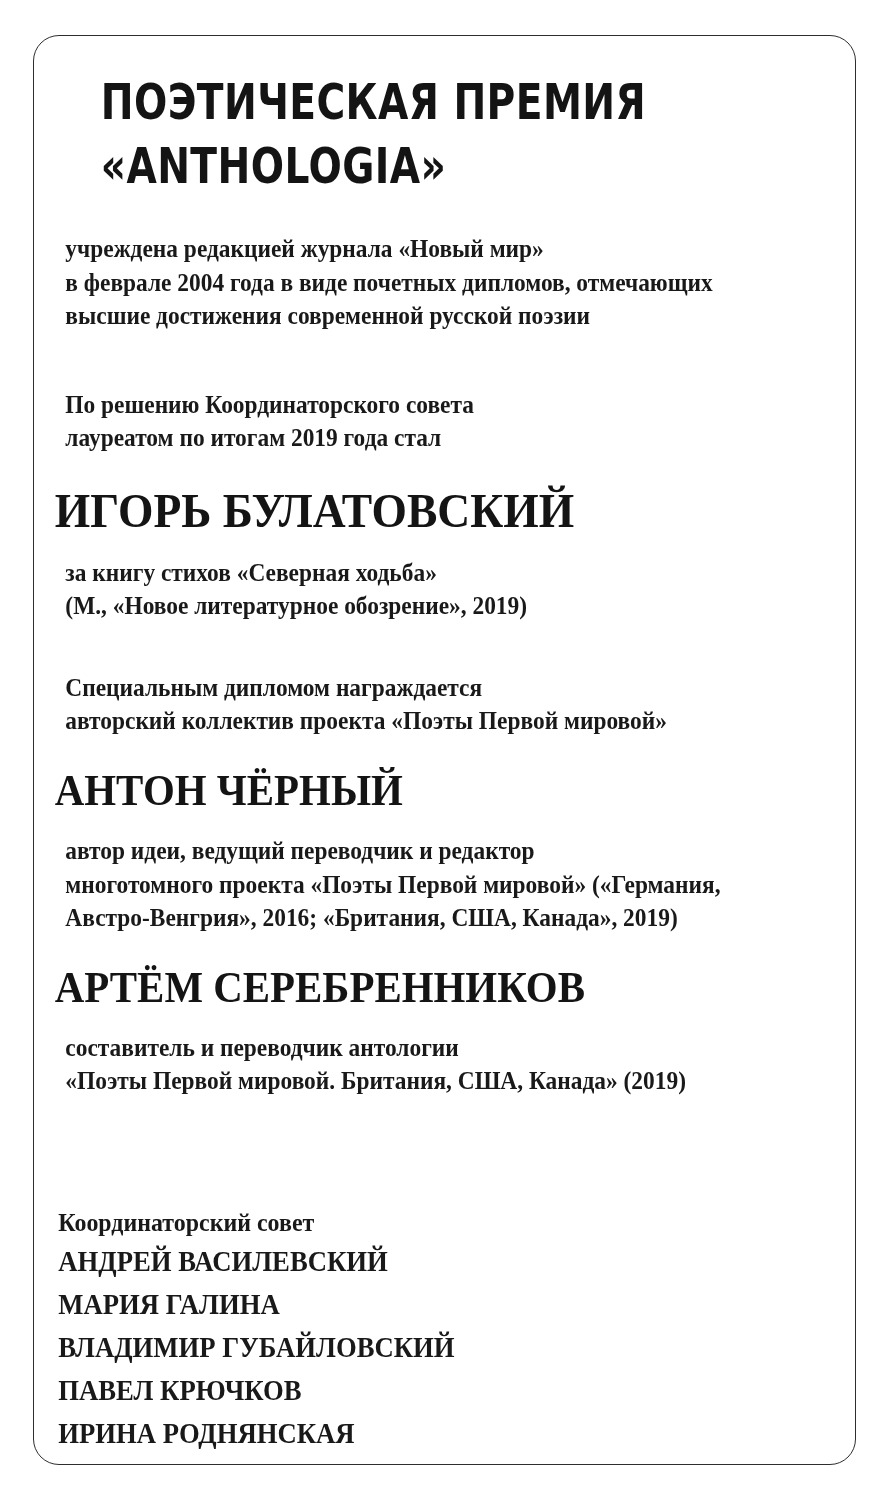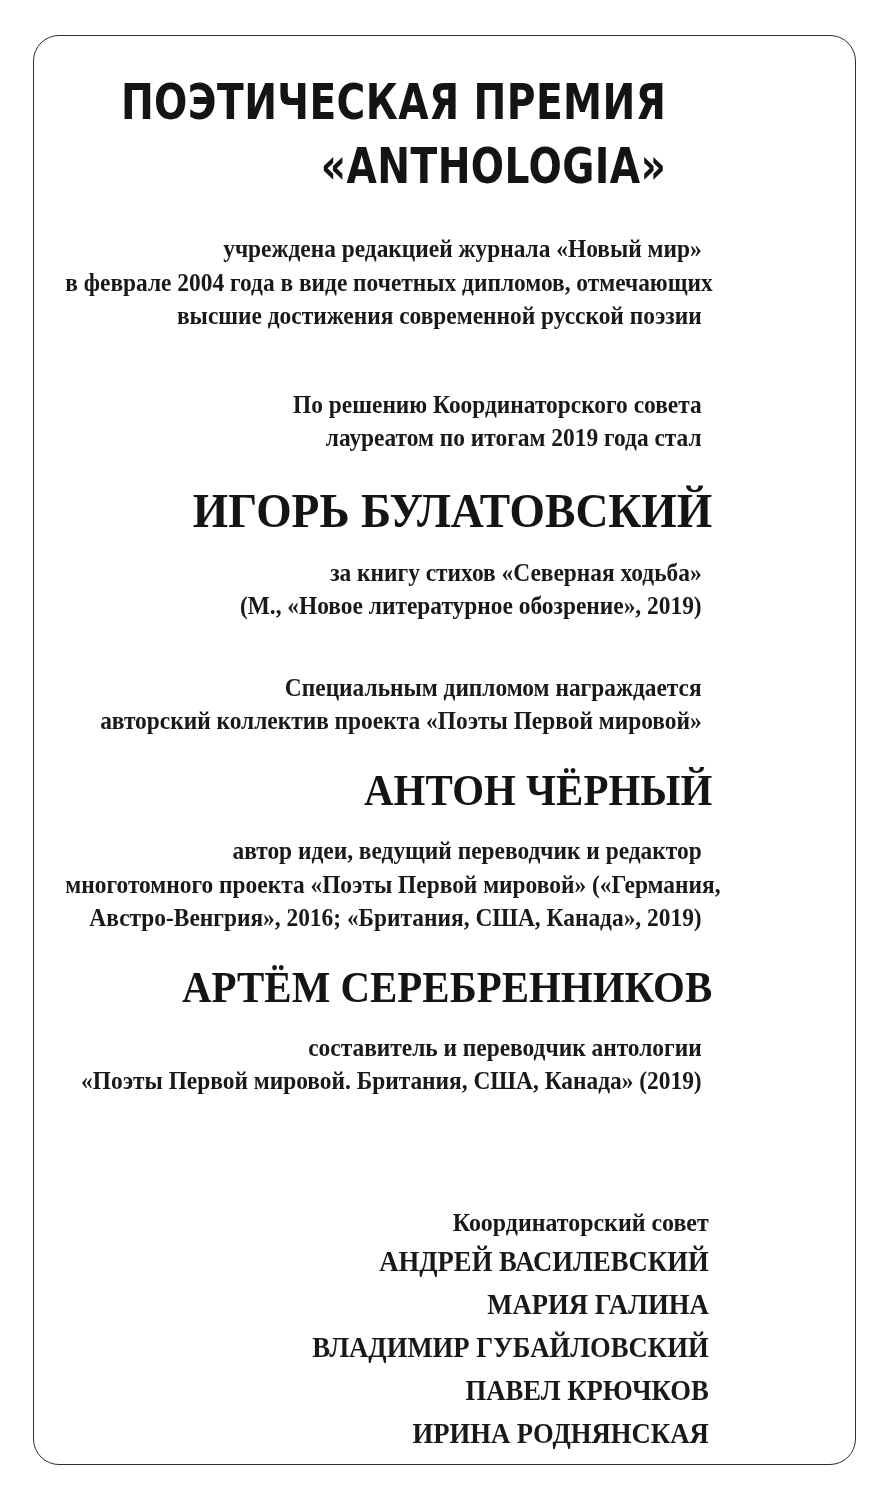--- a/index.html
+++ b/index.html
@@ -31,21 +31,21 @@
   }
 
   #certificate-body {
     position: absolute;
     left: 0;
     top: 0;
     width: 767px;
     height: 1500px;
     box-sizing: border-box;
     padding: 0 30px;
-    text-align: right;
+    text-align: left;
   }
 
   
   .title-block {
     padding-top: 72px;
   }
   .award-title-line {
     font-family: "DejaVu Sans", "Liberation Sans", sans-serif;
     font-weight: 700;
     font-size: 49px;

